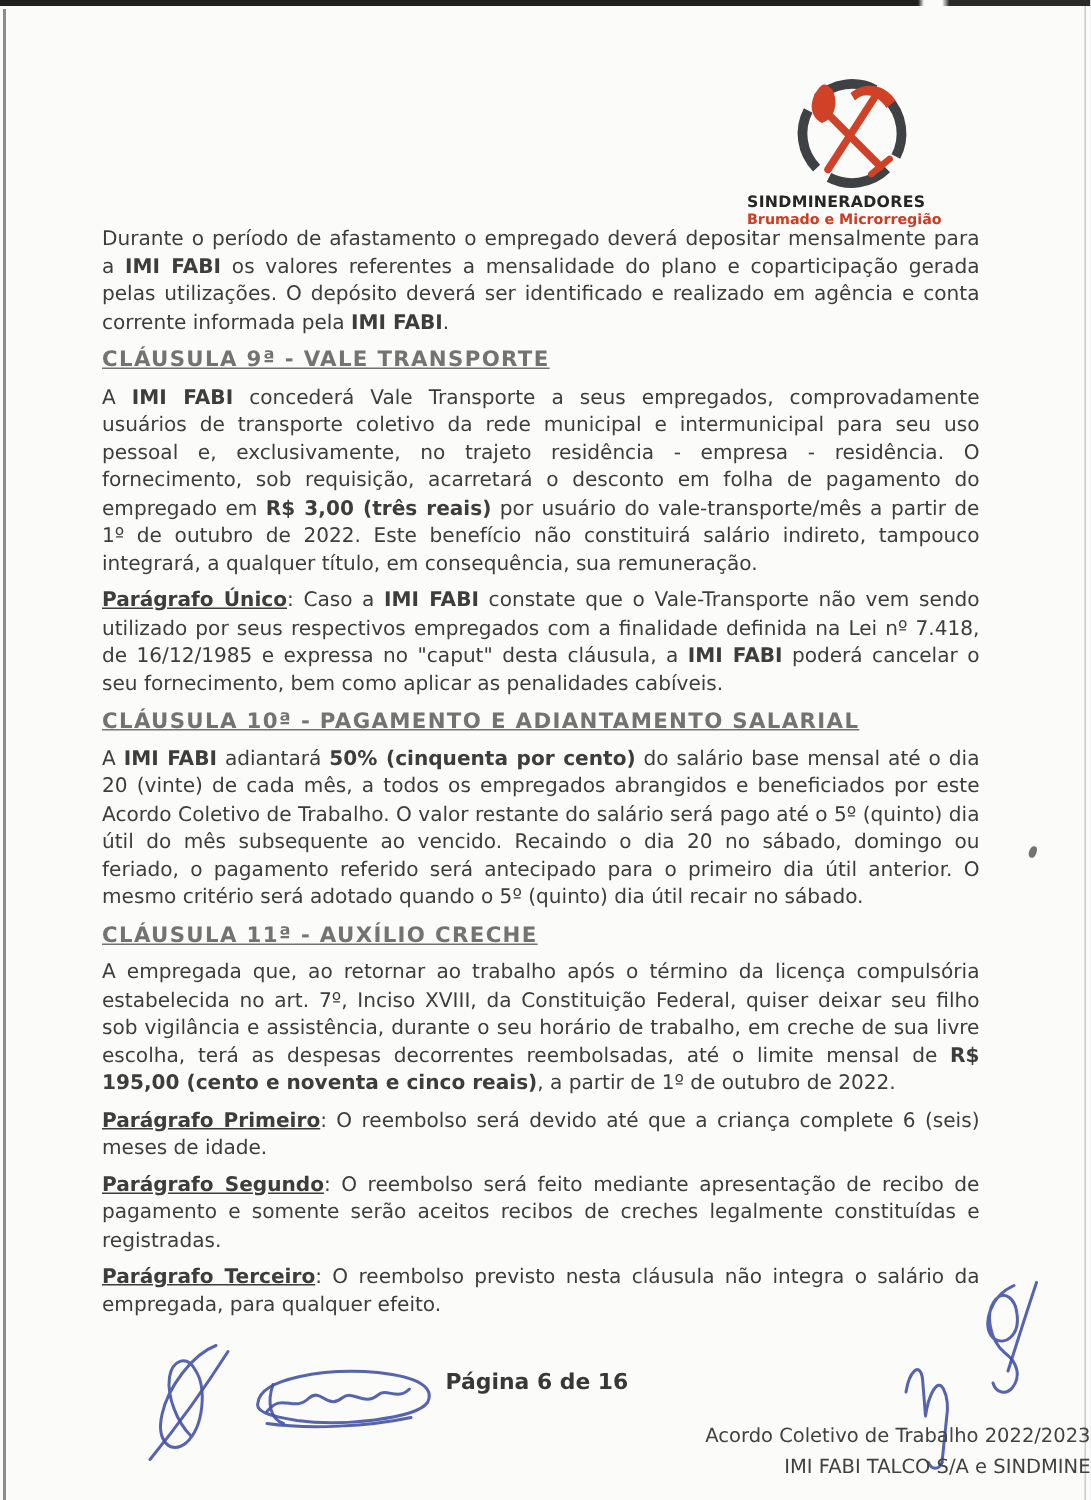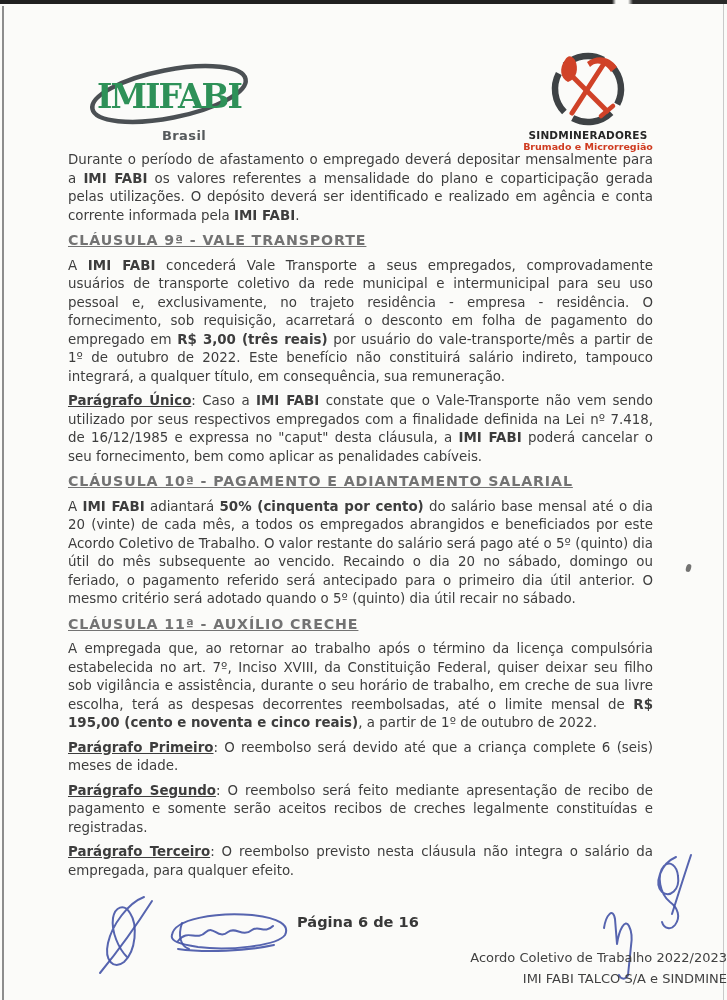--- a/index.html
+++ b/index.html
@@ -16,21 +16,21 @@
     position:absolute;top:0;left:0;right:0;height:4px;
     background:linear-gradient(90deg,#202020 0,#202020 612px,rgba(32,32,32,0) 616px,rgba(32,32,32,0) 628px,#2a2a2a 633px,#2a2a2a 100%);
   }
   .left-line{position:absolute;left:2px;top:6px;bottom:0;width:2px;background:#8d8d8d;}
   .right-line{position:absolute;right:3px;top:4px;height:996px;width:1px;background:#c9c9c9;}
   .speck{position:absolute;left:686px;top:564px;width:5px;height:8px;background:#5a5a5a;border-radius:60% 40% 55% 45%;transform:rotate(14deg);opacity:.85;}
 
   
   .logo-imifabi{position:absolute;left:86px;top:60px;width:170px;}
   .logo-imifabi .brasil{margin:-4px 0 0 76px;font-size:13px;font-weight:bold;color:#55595c;letter-spacing:.4px;}
-  .logo-sind{position:absolute;left:518px;top:50px;width:140px;text-align:center;}
+  .logo-sind{position:absolute;left:498px;top:50px;width:140px;text-align:left;}
   .logo-sind .t1{font-size:10.5px;font-weight:bold;color:#262626;letter-spacing:.2px;margin-top:1px;}
   .logo-sind .t2{font-size:9.5px;font-weight:bold;color:#cf3b20;margin-top:0px;}
 
   
   .content{position:absolute;left:68px;right:74px;top:151px;font-size:13.4px;line-height:18.5px;}
   .para{margin:0 0 6px;text-align:justify;}
   .clause{
     margin:6px 0 7px;font-size:14.2px;line-height:18.5px;font-weight:bold;
     text-decoration:underline;letter-spacing:.9px;color:#737373;text-align:left;
   }
@@ -47,27 +47,20 @@
 </head>
 <body>
 
 <div class="page">
 
   <div class="top-border"></div>
   <div class="left-line"></div>
   <div class="right-line"></div>
   <div class="speck"></div>
 
-  <div class="logo-imifabi">
-    <svg width="166" height="68" viewBox="0 0 166 68">
-      <ellipse cx="83" cy="34" rx="78" ry="24" fill="none" stroke="#4b5054" stroke-width="4.5" transform="rotate(-11 83 34)"></ellipse>
-      <text x="83" y="46" text-anchor="middle" font-family="DejaVu Serif, Liberation Serif, serif" font-weight="bold" font-size="33" fill="#2e9158" letter-spacing="-2" transform="scale(1,1.04)">IMIFABI</text>
-    </svg>
-    <div class="brasil">Brasil</div>
-  </div>
 
   <div class="logo-sind">
     <svg width="78" height="78" viewBox="0 0 78 78" style="display:block;margin:0 auto;">
       <circle cx="39" cy="39" r="33" fill="none" stroke="#3e4245" stroke-width="6.5" stroke-dasharray="41.5 10.3" stroke-dashoffset="21" transform="rotate(-8 39 39)"></circle>
 
       <path d="M16,10 C10,18 11,28 19,32 C28,29 30,18 26,10 C22,5 19,5 16,10 Z" fill="#d04228"></path>
       <line x1="24" y1="27" x2="58" y2="61" stroke="#d04228" stroke-width="5" stroke-linecap="round"></line>
       <line x1="52" y1="66" x2="64" y2="56" stroke="#d04228" stroke-width="4.5" stroke-linecap="round"></line>
 
       <path d="M38,12 C48,4 61,6 68,17 L62,22 C56,13 47,11 41,17 Z" fill="#d04228"></path>

